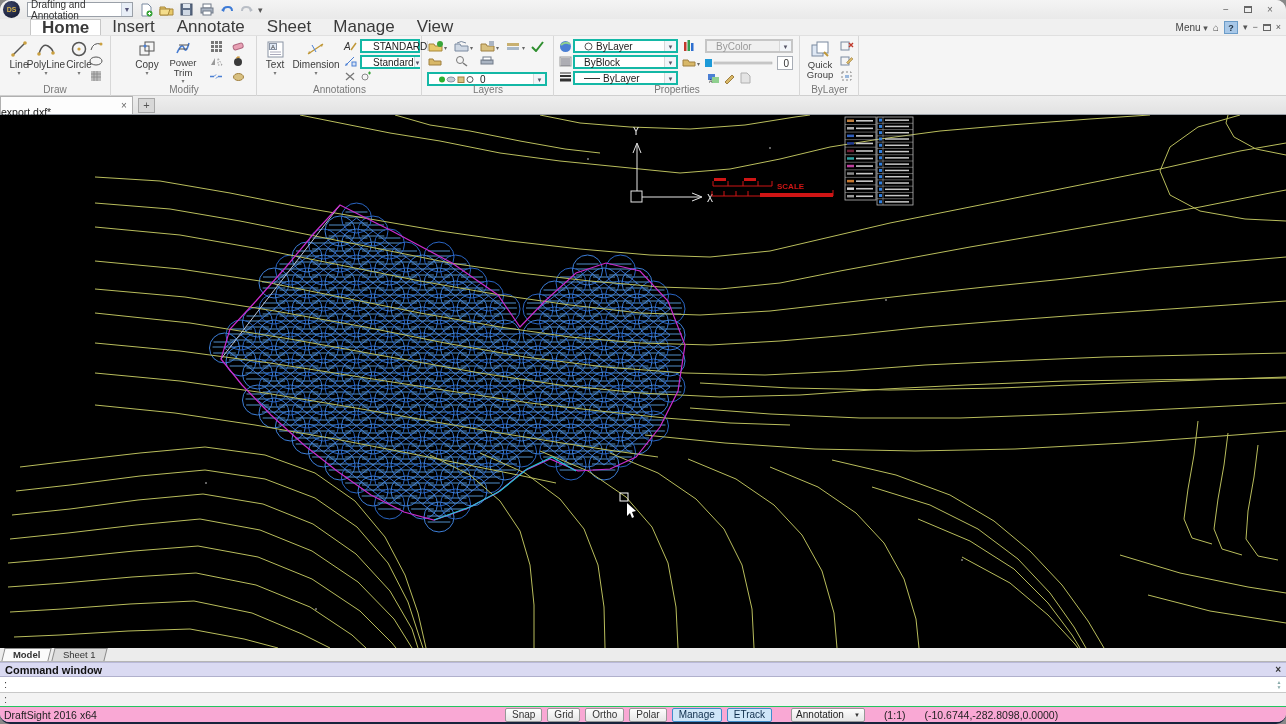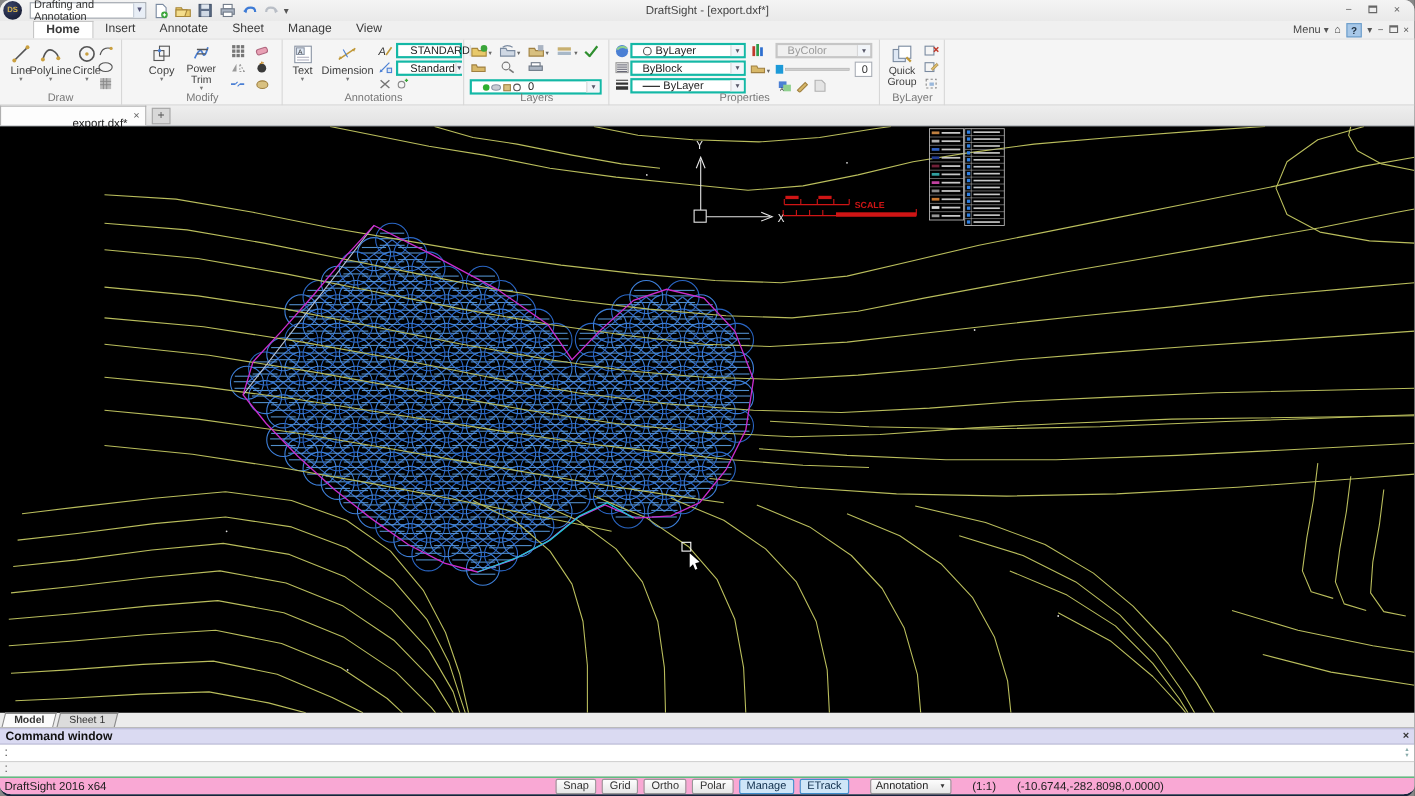--- a/index.html
+++ b/index.html
@@ -21,21 +21,21 @@
     background:#e8eef6; border-left:1px solid #c5cdd8; height:100%; line-height:14px; }
   .qat { display:flex; align-items:center; gap:3px; margin-left:5px; }
   .qbtn { width:17px; height:16px; display:flex; align-items:center; justify-content:center; }
   .title-text { position:absolute; left:0; right:0; text-align:center; font-size:10.5px; color:#444; pointer-events:none; }
   .wctrls { margin-left:auto; display:flex; align-items:center; gap:2px; padding-right:6px; }
   .wc { width:20px; height:14px; text-align:center; color:#666; font-size:10px; line-height:13px; }
   .restore-glyph { display:inline-block; width:8px; height:7px; border:1px solid #666; border-top-width:2px; }
   
   .tabrow { position:absolute; left:0; top:19px; width:1286px; height:16px; display:flex; align-items:flex-end; }
   .rtabs { display:flex; margin-left:30px; height:16px; }
-  .rtab { padding:0 11px; height:16px; line-height:15px; font-size:11px; color:#3a3a3a; }
+  .rtab { padding:0 11px; height:16px; line-height:15px; font-size:17px; color:#3a3a3a; }
   .rtab.active { background:#fff; border:1px solid #c6c6c6; border-bottom:none; font-weight:bold; }
   .tabrow-right { margin-left:auto; display:flex; align-items:center; gap:5px; padding-right:5px; font-size:10px; color:#444; height:16px; }
   .helpbtn { background:#a8c8e8; border:1px solid #6b9cc8; color:#234; width:14px; height:13px;
     text-align:center; line-height:12px; font-size:9px; font-weight:bold; }
   .mini { font-size:9px; color:#555; }
   
   .ribbon { position:absolute; left:0; top:35px; width:1286px; height:61px;
     background:#f5f5f5; border-top:1px solid #e0e0e0; border-bottom:1px solid #cfcfcf; }
   .rgroup { position:absolute; top:0; height:60px; border-right:1px solid #d7d7d7; }
   .rlabel { position:absolute; left:0; right:0; bottom:0; height:12px; text-align:center;
@@ -51,21 +51,21 @@
   .combo .arr { margin-left:auto; width:12px; height:100%; border-left:1px solid #d8d8d8;
     text-align:center; font-size:6px; color:#556; line-height:13px; background:#f2f5f9; }
   .combo.disabled { background:#f0f0f0; color:#999; border-color:#c6c6c6; }
   .valbox { position:absolute; height:14px; background:#fff; border:1px solid #a8adb5;
     font-size:10px; text-align:right; padding:0 3px; line-height:13px; }
   
   .doctabs { position:absolute; left:0; top:96px; width:1286px; height:19px;
     background:linear-gradient(#eeeeee,#e2e2e2); border-bottom:1px solid #9aa0a8; display:flex; align-items:flex-end; }
   .dtab { width:133px; height:18px; background:#fdfdfd; border:1px solid #b0b0b0; border-bottom:none;
     display:flex; align-items:center; font-size:10.5px; color:#222; }
-  .dtab .tlabel { flex:1; text-align:right;margin-top:12px; }
+  .dtab .tlabel { flex:1; text-align:left;margin-top:12px; }
   .dtab .tclose { width:16px; color:#666; font-size:10px; text-align:center; }
   .newtab { width:17px; height:15px; margin-left:5px; background:#d8d8d8; border:1px solid #a8a8a8;
     color:#555; text-align:center; line-height:13px; font-size:11px; margin-bottom:1px; }
   
   .canvas { position:absolute; left:0; top:115px; width:1286px; height:533px; background:#000; }
   
   .modeltabs { position:absolute; left:0; top:648px; width:1286px; height:14px;
     background:#ececec; border-bottom:1px solid #b5b5b5; display:flex; align-items:flex-end; padding-left:3px; }
   .mtab { height:13px; padding:0 9px; font-size:9.5px; line-height:12px; color:#333;
     border:1px solid #8a8a8a; border-bottom:none; background:#dcdcdc; transform:skewX(-14deg); margin-right:3px; }
@@ -141,21 +141,20 @@
           </svg>
       </span>
       <span class="qbtn">
         <svg width="14" height="12">
             <path d="M11 7 Q11 3 6 3 Q2 3 2 7" fill="none" stroke="#b9bec6" stroke-width="2"></path>
             <path d="M13 6l-4-2 1 4z" fill="#b9bec6"></path>
           </svg>
       </span>
       <span class="mini">▾</span>
     </div>
-    <div class="title-text">DraftSight - [export.dxf*]</div>
     <div class="wctrls">
       <span class="wc">−</span>
       <span class="wc"><span class="restore-glyph"></span></span>
       <span class="wc">×</span>
     </div>
   </div>
 
   <div class="tabrow">
     <div class="rtabs" id="rtabs">
         <div class="rtab active">Home</div>

